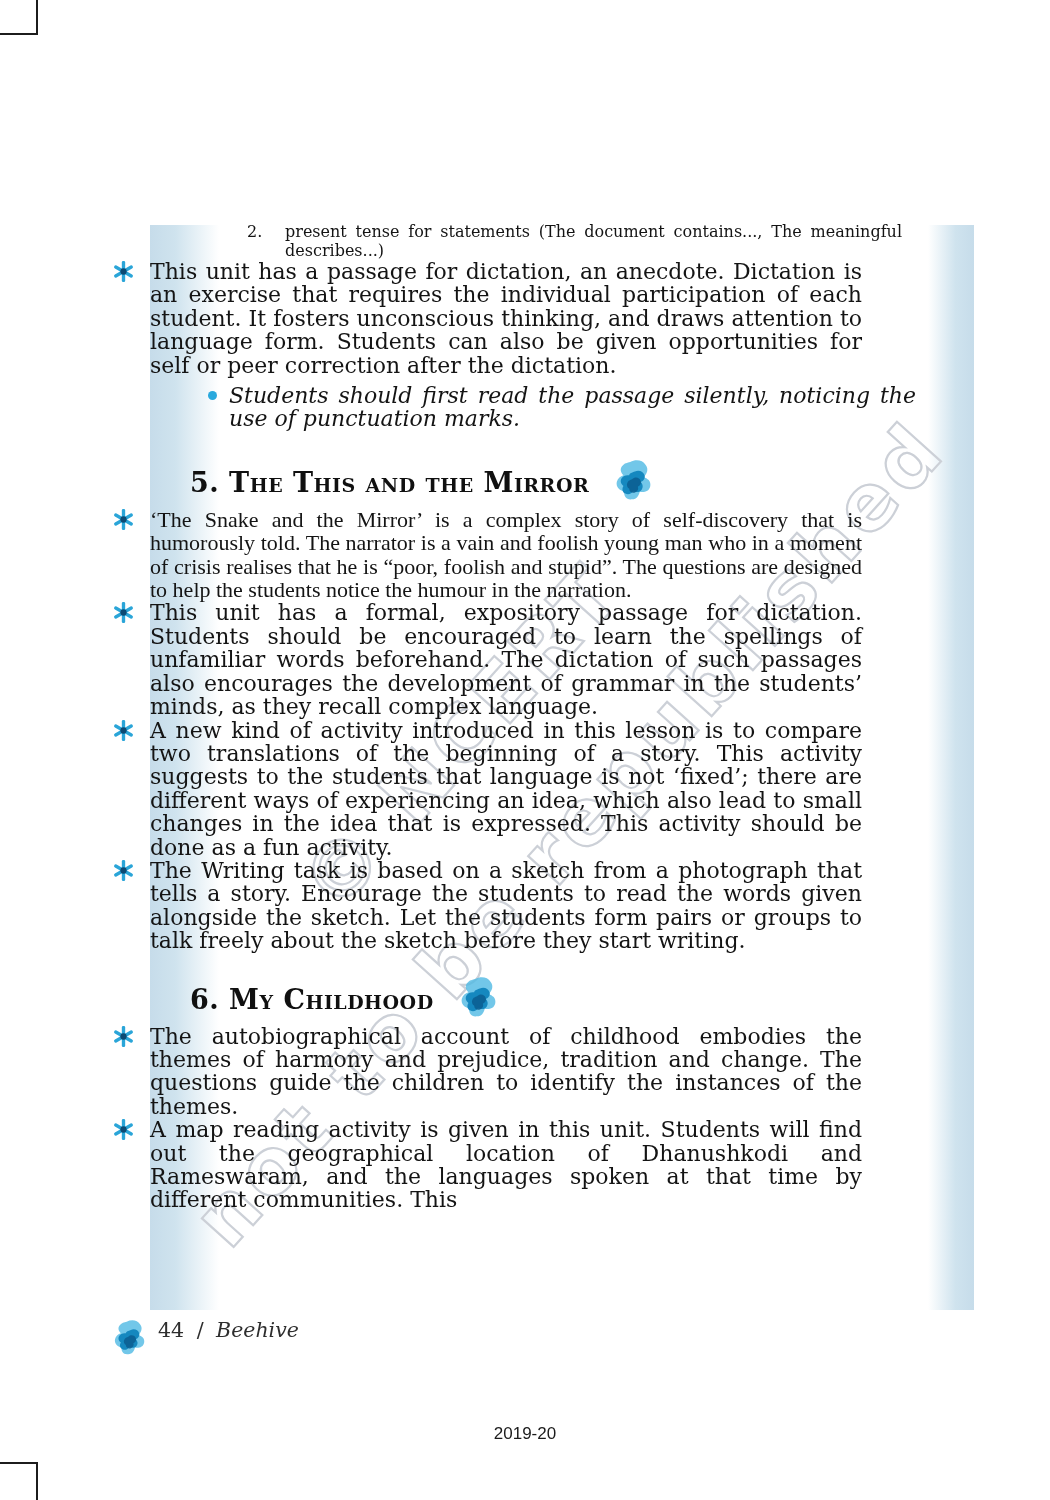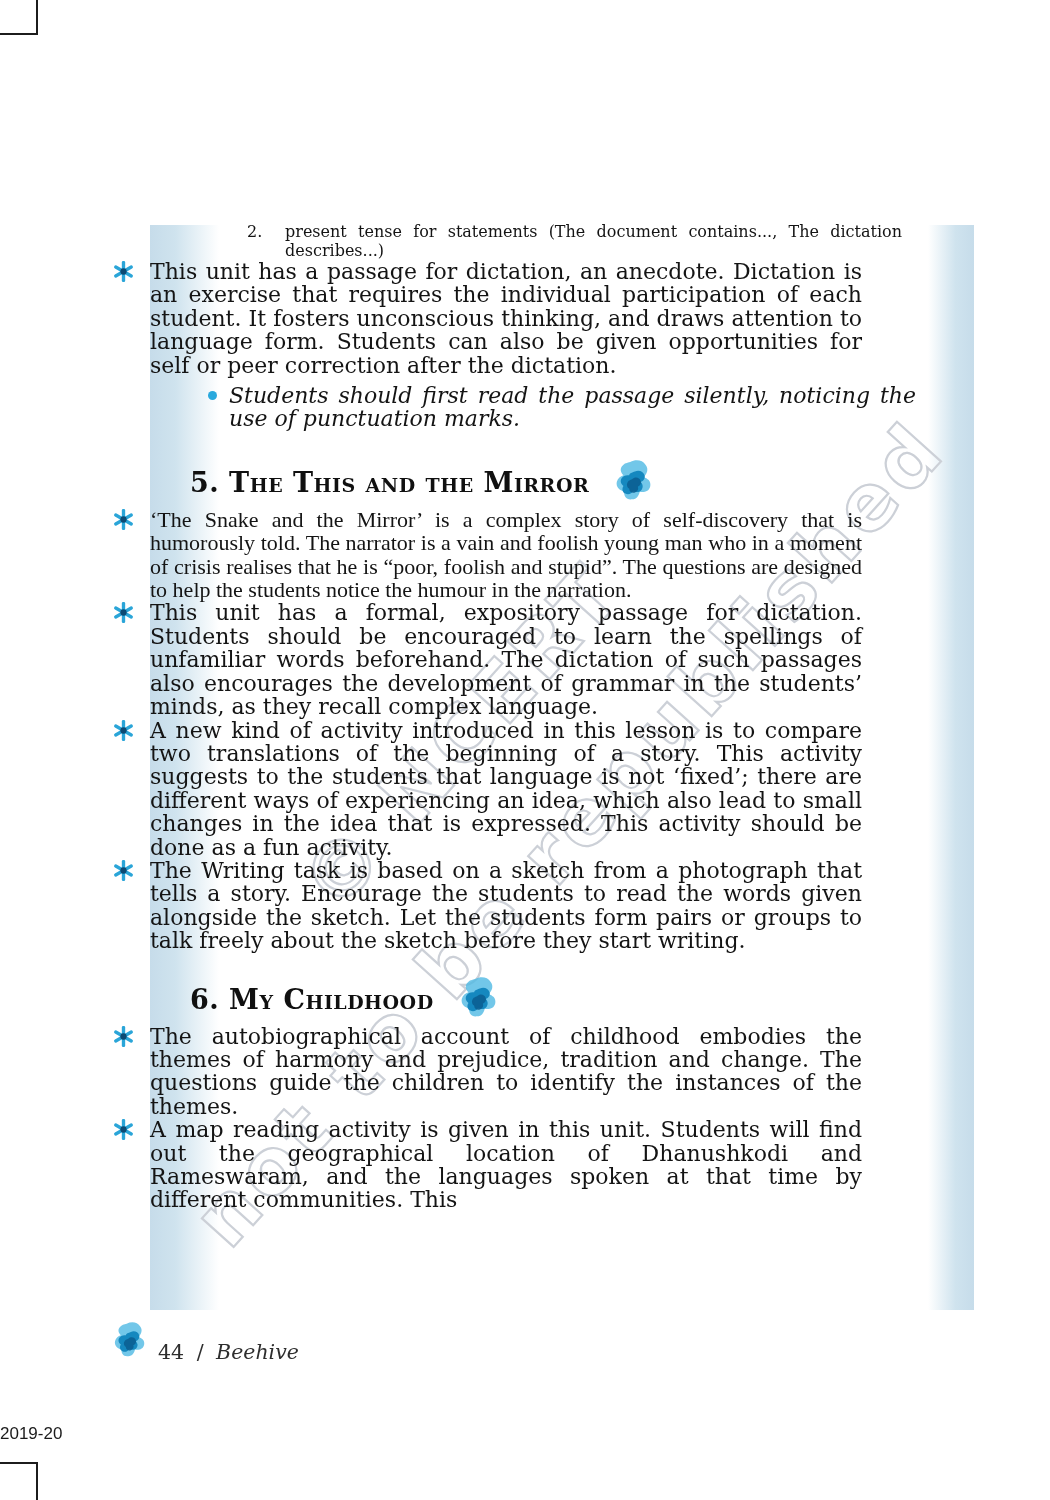--- a/index.html
+++ b/index.html
@@ -48,27 +48,27 @@
       font-variant:small-caps;letter-spacing:.5px;color:#101010;white-space:nowrap;}
   .sec-head .splash{display:inline-block;width:46px;height:50px;vertical-align:-16px;
       margin-left:12px;}
 
   .mt16{margin-top:16px;} .mt7{margin-top:7px;} .mt27{margin-top:27px;}
   .mt11{margin-top:11px;font-family:Liberation Serif, serif;} .mt14{margin-top:14px;} .mt13{margin-top:13px;}
   .mt22{margin-top:22px;}
 
   
   .footer{position:absolute;left:110px;top:1318px;height:46px;display:flex;
-      align-items:flex-end;z-index:2;}
+      align-items:flex-start;z-index:2;}
   .footer .splash{width:40px;height:44px;}
   .footer .ftext{margin-left:8px;font-size:20.5px;color:#2e2e2e;}
   .footer .ftext .sep{margin:0 6px;}
   .footer .ftext .book{font-style:italic;}
 
-  .year-line{position:absolute;left:0;top:1424px;width:1050px;text-align:left;
+  .year-line{position:absolute;left:0;top:1424px;width:1050px;text-align:center;
       font-family:"Liberation Sans","DejaVu Sans",sans-serif;font-size:17px;
       color:#1b1b1b;z-index:2;}
 </style>
 </head>
 <body>
 
 <div class="page">
 
   <div class="corner-tl"></div>
   <div class="corner-bl"></div>
@@ -78,21 +78,21 @@
 
   <div class="watermark">
     <span>© NCERT</span>
     <span>not to be republished</span>
   </div>
 
   <div class="content">
 
     <div class="numbered-item">
       <span class="num">2.</span>
-      <span class="txt">present tense for statements (The document contains..., The dictation describes...)</span>
+      <span class="txt">present tense for statements (The document contains..., The meaningful describes...)</span>
     </div>
 
     <p class="dpara mt16">
       <svg class="dbullet" viewBox="0 0 20 20">
         <g stroke="#2aa5d8" stroke-width="3.2" stroke-linecap="round">
           <line x1="10" y1="1.5" x2="10" y2="18.5"></line>
           <line x1="2.6" y1="5.75" x2="17.4" y2="14.25"></line>
           <line x1="17.4" y1="5.75" x2="2.6" y2="14.25"></line>
         </g>
         <circle cx="10" cy="10" r="3" fill="#0d4a73"></circle>

